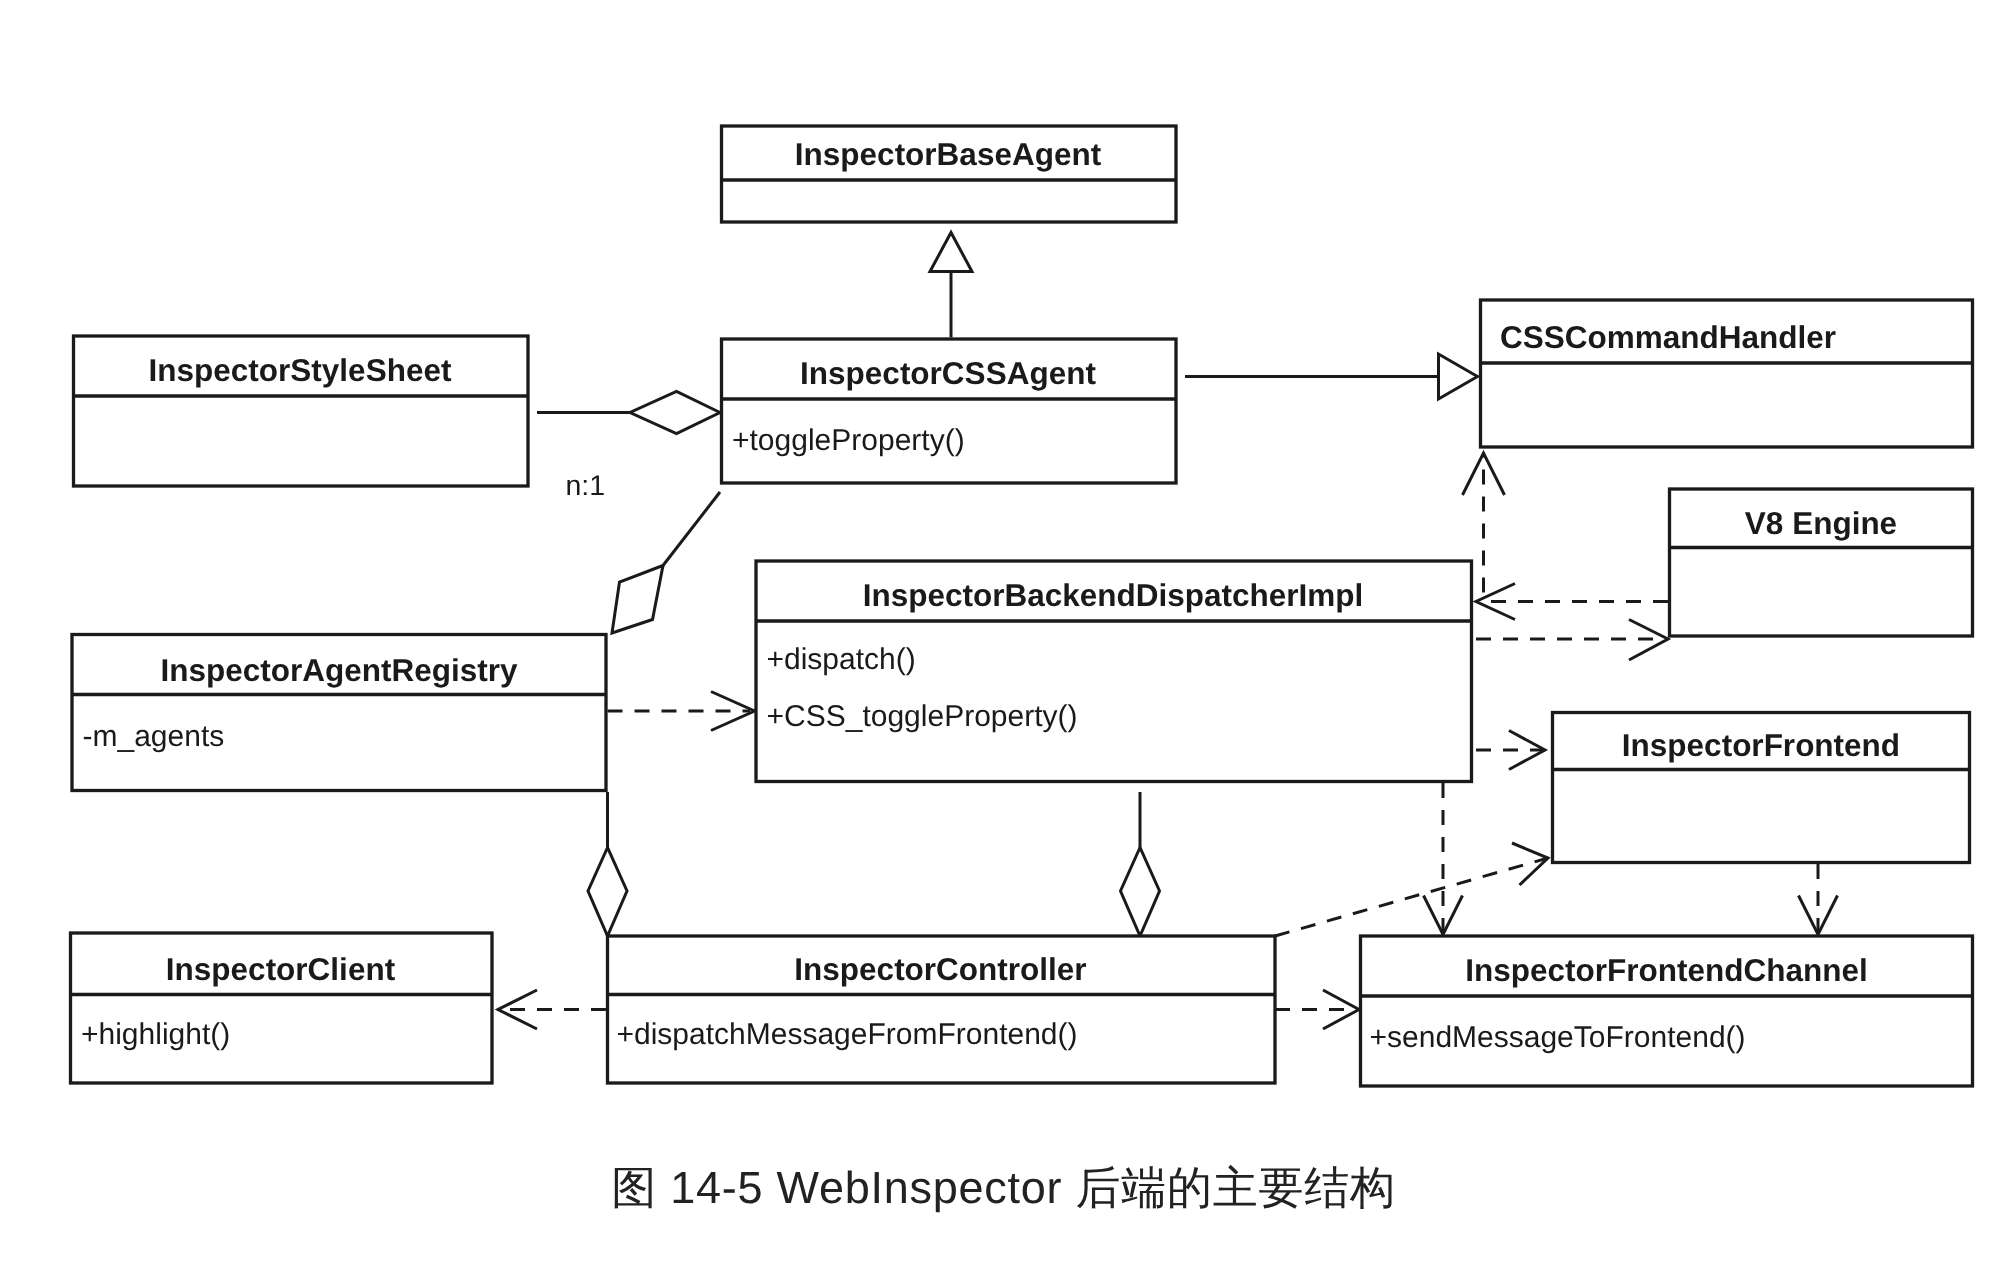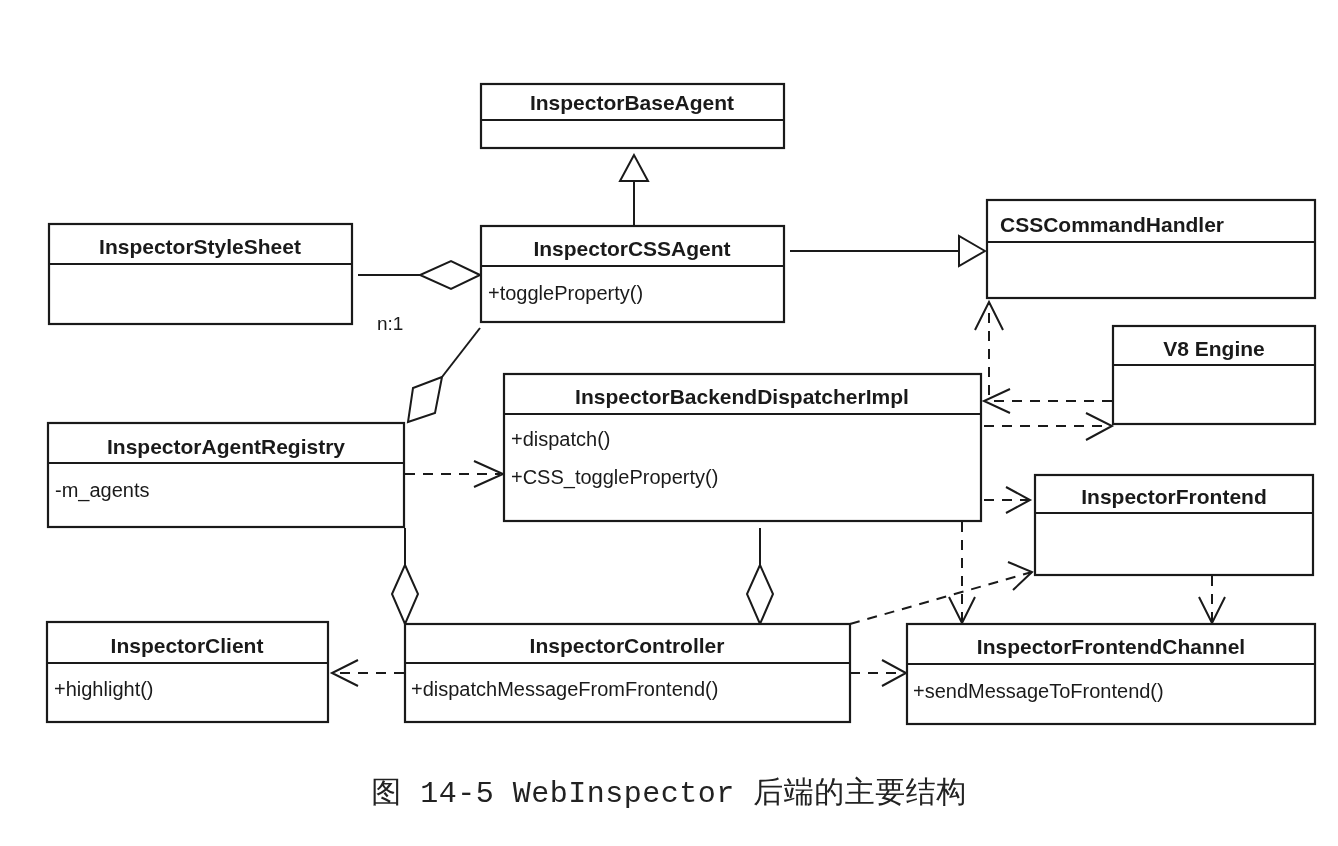--- a/index.html
+++ b/index.html
@@ -7,21 +7,21 @@
   #diagram { position: absolute; left: 0; top: 0; }
   .cls-box { fill: #ffffff; stroke: #1a1a1a; stroke-width: 2.2; }
   .cls-div { stroke: #1a1a1a; stroke-width: 2.2; }
   .cls-name { font-family: "Liberation Sans", sans-serif; font-weight: bold; font-size: 21px; fill: #1a1a1a; }
   .cls-member { font-family: "Liberation Sans", sans-serif; font-size: 20px; fill: #1a1a1a; }
   .edge { stroke: #1a1a1a; stroke-width: 2; fill: none; }
   .dash { stroke-dasharray: 10 8; }
   .head-open { stroke: #1a1a1a; stroke-width: 2; fill: none; }
   .head-hollow { stroke: #1a1a1a; stroke-width: 2; fill: #ffffff; }
   .mult { font-family: "Liberation Sans", sans-serif; font-size: 19px; fill: #1a1a1a; }
-  #caption { position: absolute; left: 0; width: 1338px; top: 772px; text-align: center; font-family: Liberation Mono, monospace; font-size: 30px; color: #222; letter-spacing: 0.5px; }
+  #caption { position: absolute; left: 0; width: 1338px; top: 772px; text-align: center; font-family: Liberation Sans, sans-serif; font-size: 30px; color: #222; letter-spacing: 0.5px; }
 </style>
 </head>
 <body>
 
 <svg id="diagram" width="1338" height="846" viewBox="0 0 1338 846" xmlns="http://www.w3.org/2000/svg">
 
   <g>
 
     <line class="edge" x1="634" y1="225" x2="634" y2="180"></line>
     <polygon class="head-hollow" points="634,155 620,181 648,181"></polygon>

